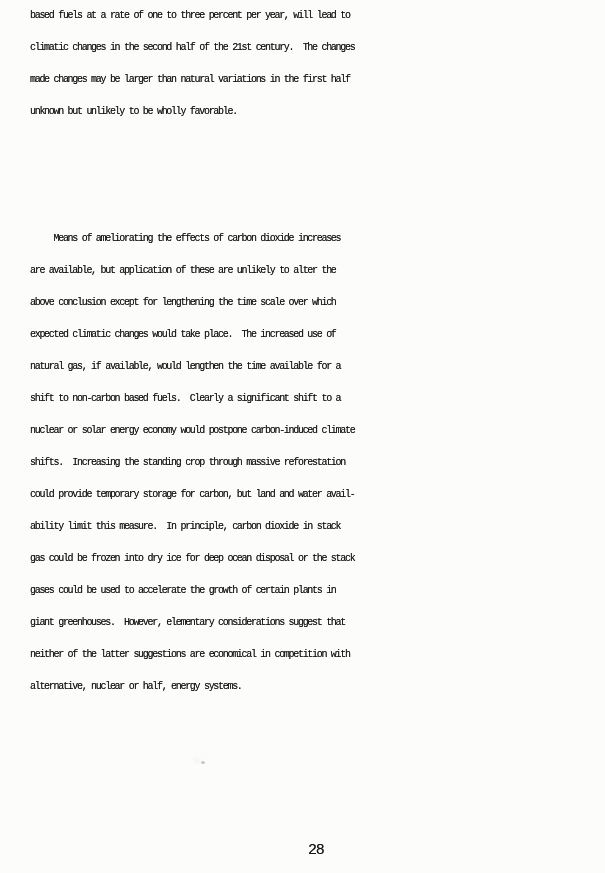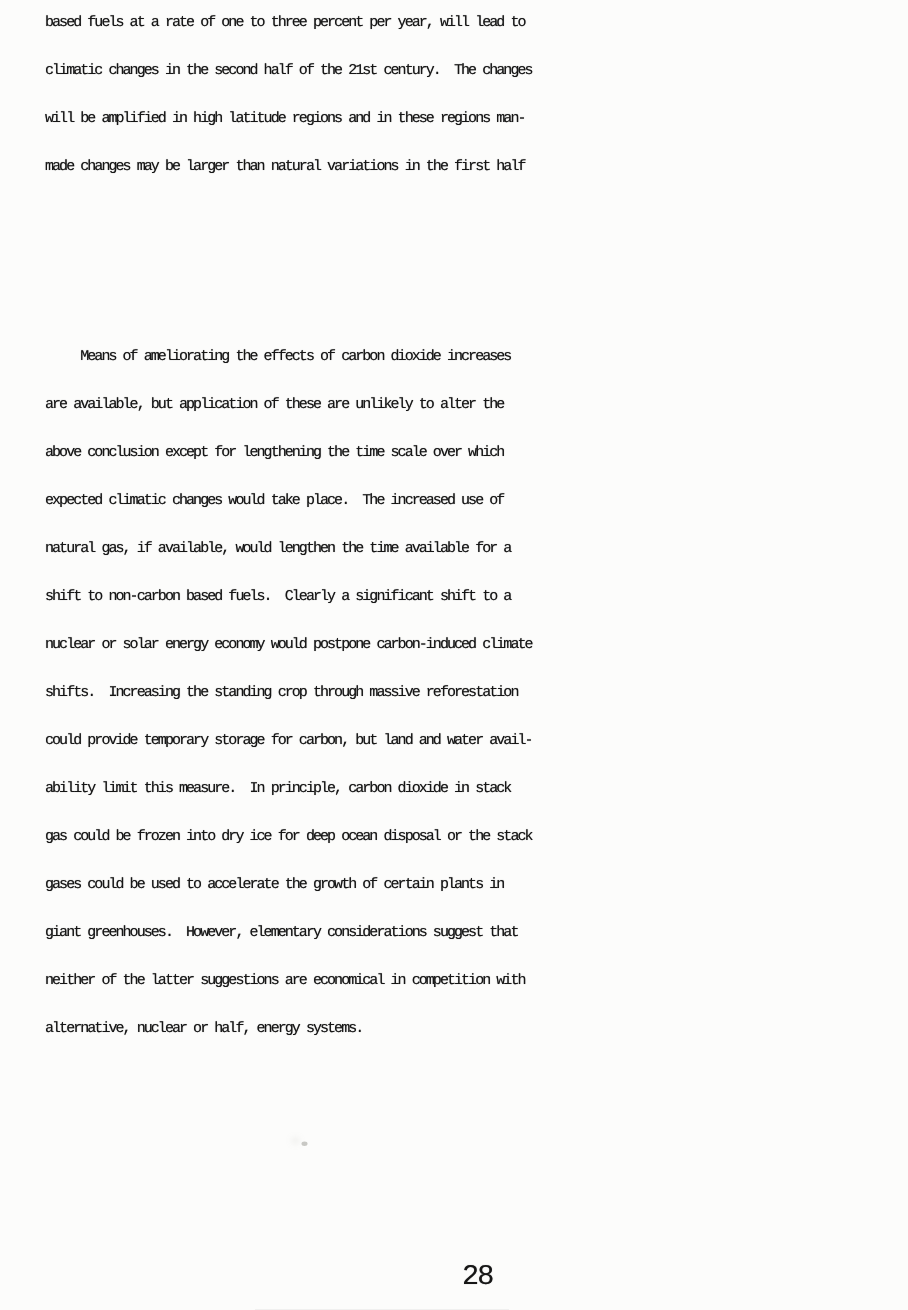--- a/index.html
+++ b/index.html
@@ -28,21 +28,21 @@
     line-height: 32px;
     white-space: pre;
     font-size: 10px;
     letter-spacing: -1.3px;
     text-shadow: 0 0 0.5px rgba(25, 25, 25, 0.65);
   }
   .page-number {
     position: absolute;
     left: 308px;
     top: 840px;
-    font-size: 19px;
+    font-size: 15px;
     letter-spacing: -1.3px;
     line-height: 22px;
     text-shadow: 0 0 0.5px rgba(25, 25, 25, 0.65);
   }
   .speck {
     position: absolute;
     left: 201px;
     top: 761px;
     width: 4px;
     height: 3px;
@@ -53,22 +53,22 @@
 </style>
 </head>
 <body>
 
 <div class="page">
 
   <div class="para para-1">
 
   <div class="line">based fuels at a rate of one to three percent per year, will lead to</div>
       <div class="line">climatic changes in the second half of the 21st century.  The changes</div>
-      <div class="line">will be amplified in high latitude regions and in these regions man-</div>
       <div class="line">made changes may be larger than natural variations in the first half</div>
+      <div class="line">unknown but unlikely to be wholly favorable.</div>
     </div>
 
   <div class="para para-2">
 
   <div class="line">     Means of ameliorating the effects of carbon dioxide increases</div>
       <div class="line">are available, but application of these are unlikely to alter the</div>
       <div class="line">above conclusion except for lengthening the time scale over which</div>
       <div class="line">expected climatic changes would take place.  The increased use of</div>
       <div class="line">natural gas, if available, would lengthen the time available for a</div>
       <div class="line">shift to non-carbon based fuels.  Clearly a significant shift to a</div>

